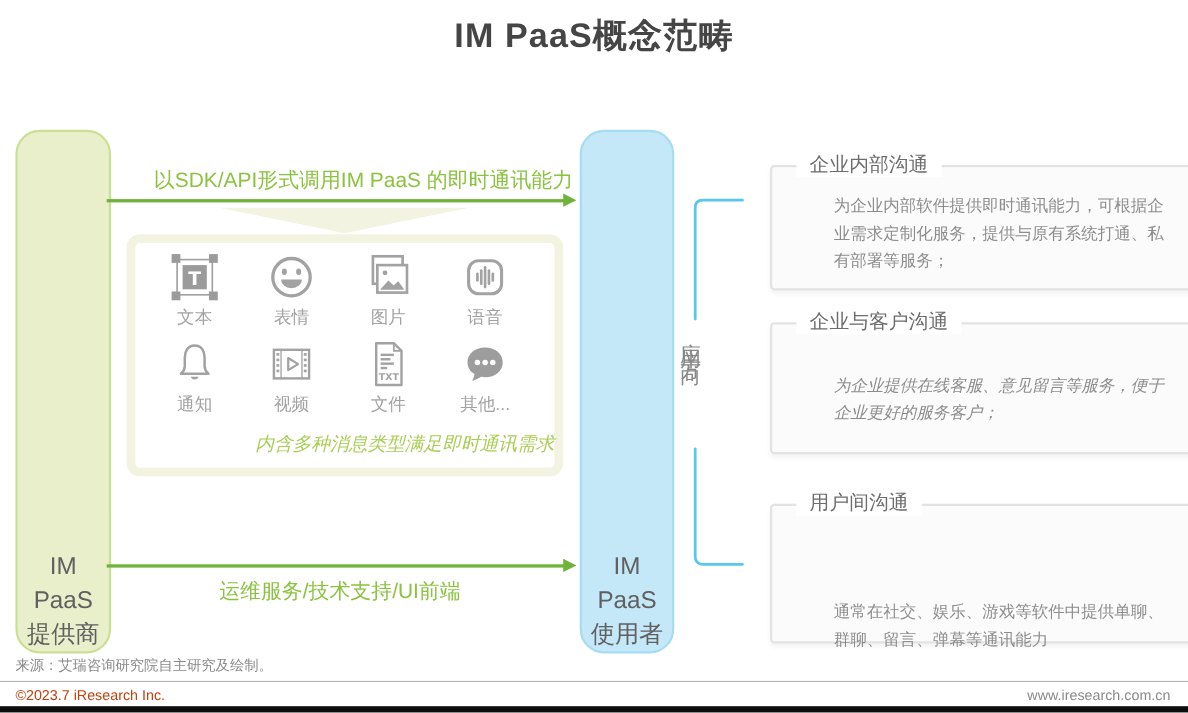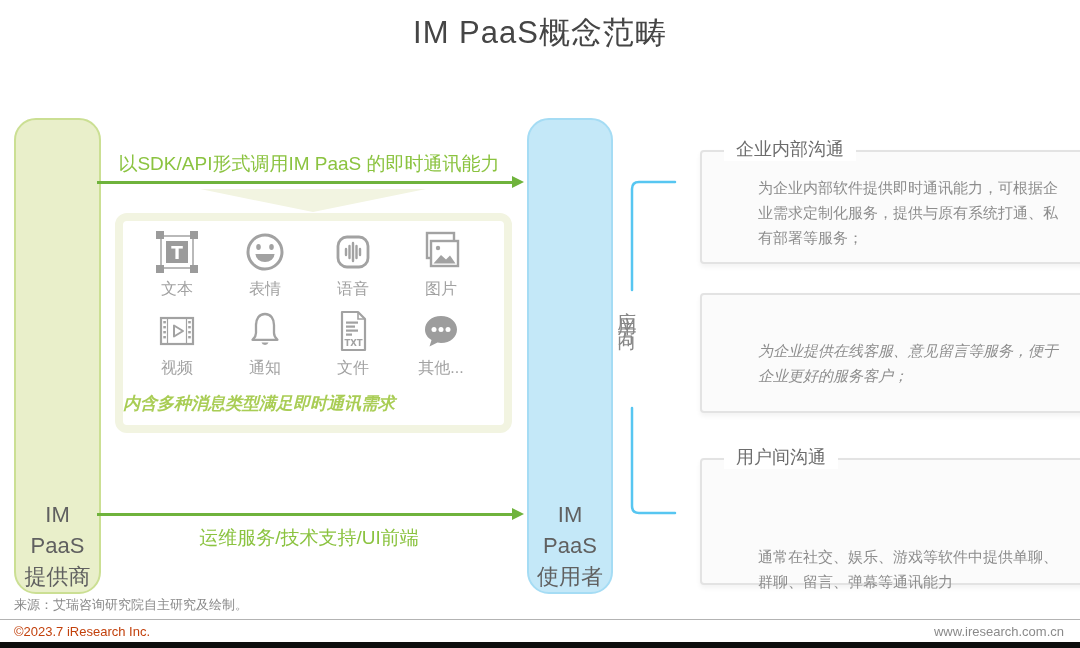--- a/index.html
+++ b/index.html
@@ -1,21 +1,21 @@
 <!DOCTYPE html>
 <html><head>
 <meta charset="utf-8">
 <style>
   html,body{margin:0;padding:0;background:#fff;}
   .stage{position:relative;width:1080px;height:648px;background:#fff;overflow:hidden;
          font-family:"Liberation Sans","DejaVu Sans",sans-serif;}
   .abs{position:absolute;}
 
   .page-title{left:0;top:12px;width:1080px;text-align:center;
-    font-size:31px;font-weight:normal;color:#454545;letter-spacing:1px;}
+    font-size:31px;font-weight:bold;color:#454545;letter-spacing:1px;}
 
   
   .pill{border-radius:22px;display:flex;align-items:flex-end;justify-content:center;}
   .pill-left{left:14px;top:118px;width:83px;height:472px;
     background:#e9efca;border:2px solid #cbdf93;}
   .pill-right{left:527px;top:118px;width:82px;height:472px;
     background:#c4e8f8;border:2px solid #a5dcf4;}
   .pill-label{white-space:pre-line;text-align:center;font-size:22px;line-height:31px;color:#606060;}
 
   
@@ -28,22 +28,22 @@
     clip-path:polygon(0 0,100% 0,50% 100%);}
 
   
   .msg-box{left:115px;top:213px;width:397px;height:220px;box-sizing:border-box;
     background:#fff;border:8px solid #f2f4e1;border-radius:12px;}
   .msg-row{display:flex;justify-content:flex-start;padding-left:10px;margin-top:7px;}
   .msg-cell{width:88px;display:flex;flex-direction:column;align-items:center;}
   .msg-icon{width:48px;height:48px;}
   .msg-icon svg{display:block;width:48px;height:48px;}
   .msg-label{margin-top:3px;font-size:16px;color:#a2a2a2;}
-  .msg-caption{margin-top:13px;text-align:left;font-size:17px;font-style:italic;
-    font-weight:bold;color:#a9cd55;}
+  .msg-caption{margin-top:13px;text-align:right;font-size:17px;font-style:italic;
+    font-weight:normal;color:#a9cd55;}
 
   
   .bracket-svg{left:625px;top:170px;}
   .bracket-label{left:614px;top:296px;writing-mode:vertical-rl;font-size:19px;
     letter-spacing:7px;color:#878787;}
 
   
   .app-box{left:700px;width:390px;box-sizing:border-box;background:#fbfbfb;
     border:2px solid #e3e3e3;border-radius:4px;box-shadow:0 3px 5px rgba(0,0,0,0.05);}
   .app-box-title{position:absolute;top:-15px;left:22px;background:#fff;
@@ -69,21 +69,21 @@
 <div class="stage">
 
   <div class="abs page-title">IM PaaS概念范畴</div>
 
   <div class="abs pill pill-left">
     <div class="pill-label">IM
 PaaS
 提供商</div>
   </div>
 
-  <div class="abs arrow-label" style="left:97px;top:151px;">以SDK/API形式调用IM PaaS 的即时通讯能力</div>
+  <div class="abs arrow-label" style="left:97px;top:151px;text-align:right;">以SDK/API形式调用IM PaaS 的即时通讯能力</div>
   <div class="abs arrow-line" style="left:97px;top:181px;width:417px;"></div>
   <div class="abs arrow-head" style="left:512px;top:176px;"></div>
   <div class="abs chevron"></div>
 
   <div class="abs msg-box">
     <div class="msg-row">
       <div class="msg-cell">
         <span class="msg-icon">
           <svg viewBox="0 0 48 48">
             <rect x="8" y="8" width="32" height="32" fill="none" stroke="#a2a2a2" stroke-width="1.5"></rect>
@@ -100,49 +100,58 @@
       <div class="msg-cell">
         <span class="msg-icon">
           <svg viewBox="0 0 48 48">
             <circle cx="24" cy="24" r="17" fill="none" stroke="#a2a2a2" stroke-width="3"></circle>
             <ellipse cx="17.5" cy="19" rx="2.3" ry="3" fill="#a2a2a2"></ellipse>
             <ellipse cx="30.5" cy="19" rx="2.3" ry="3" fill="#a2a2a2"></ellipse>
             <path d="M14.5 26 A9.5 8 0 0 0 33.5 26 Z" fill="#a2a2a2"></path>
           </svg>
         </span>
         <span class="msg-label">表情</span>
+      </div>
+      <div class="msg-cell">
+        <span class="msg-icon">
+          <svg viewBox="0 0 48 48">
+            <rect x="10" y="5" width="27" height="25" fill="#ffffff" stroke="#a2a2a2" stroke-width="2.4"></rect>
+            <rect x="14" y="13" width="27" height="25" fill="#ffffff" stroke="#a2a2a2" stroke-width="2.4"></rect>
+            <circle cx="21" cy="20" r="2.2" fill="#a2a2a2"></circle>
+            <path d="M16.5 35.5 L24 27 L29 31.5 L33 27.5 L38.5 35.5 Z" fill="#a2a2a2"></path>
+          </svg>
+        </span>
+        <span class="msg-label">图片</span>
       </div>
       <div class="msg-cell">
         <span class="msg-icon">
           <svg viewBox="0 0 48 48">
             <rect x="9" y="9" width="30" height="30" rx="9" fill="none" stroke="#a2a2a2" stroke-width="2.8"></rect>
             <g stroke="#a2a2a2" stroke-width="2.4" stroke-linecap="round">
               <line x1="17" y1="21" x2="17" y2="27"></line>
               <line x1="20.5" y1="18" x2="20.5" y2="30"></line>
               <line x1="24" y1="15" x2="24" y2="33"></line>
               <line x1="27.5" y1="18" x2="27.5" y2="30"></line>
               <line x1="31" y1="21" x2="31" y2="27"></line>
             </g>
           </svg>
         </span>
         <span class="msg-label">语音</span>
       </div>
-      <div class="msg-cell">
-        <span class="msg-icon">
-          <svg viewBox="0 0 48 48">
-            <rect x="10" y="5" width="27" height="25" fill="#ffffff" stroke="#a2a2a2" stroke-width="2.4"></rect>
-            <rect x="14" y="13" width="27" height="25" fill="#ffffff" stroke="#a2a2a2" stroke-width="2.4"></rect>
-            <circle cx="21" cy="20" r="2.2" fill="#a2a2a2"></circle>
-            <path d="M16.5 35.5 L24 27 L29 31.5 L33 27.5 L38.5 35.5 Z" fill="#a2a2a2"></path>
-          </svg>
-        </span>
-        <span class="msg-label">图片</span>
-      </div>
     </div>
     <div class="msg-row">
+      <div class="msg-cell">
+        <span class="msg-icon">
+          <svg viewBox="0 0 48 48">
+            <path d="M24 7 C18 7 15 12 15 18 V26 C15 29 13.5 31 11.5 32.8 H36.5 C34.5 31 33 29 33 26 V18 C33 12 30 7 24 7 Z" fill="none" stroke="#a2a2a2" stroke-width="2.3" stroke-linejoin="round"></path>
+            <path d="M20.5 35.5 A3.6 3.2 0 0 0 27.5 35.5 Z" fill="#a2a2a2"></path>
+          </svg>
+        </span>
+        <span class="msg-label">通知</span>
+      </div>
       <div class="msg-cell">
         <span class="msg-icon">
           <svg viewBox="0 0 48 48">
             <rect x="8" y="11" width="32" height="26" fill="none" stroke="#a2a2a2" stroke-width="2.2"></rect>
             <line x1="14.5" y1="11" x2="14.5" y2="37" stroke="#a2a2a2" stroke-width="1.2"></line>
             <line x1="33.5" y1="11" x2="33.5" y2="37" stroke="#a2a2a2" stroke-width="1.2"></line>
             <g fill="#a2a2a2">
               <rect x="10.3" y="14" width="2.6" height="2.4"></rect>
                 <rect x="10.3" y="19" width="2.6" height="2.4"></rect>
               <rect x="10.3" y="24" width="2.6" height="2.4"></rect>
@@ -153,29 +162,20 @@
                 <rect x="35.2" y="29" width="2.6" height="2.4"></rect>
             </g>
             <path d="M21 18.5 V29.5 L30 24 Z" fill="none" stroke="#a2a2a2" stroke-width="2" stroke-linejoin="round"></path>
           </svg>
         </span>
         <span class="msg-label">视频</span>
       </div>
       <div class="msg-cell">
         <span class="msg-icon">
           <svg viewBox="0 0 48 48">
-            <path d="M24 7 C18 7 15 12 15 18 V26 C15 29 13.5 31 11.5 32.8 H36.5 C34.5 31 33 29 33 26 V18 C33 12 30 7 24 7 Z" fill="none" stroke="#a2a2a2" stroke-width="2.3" stroke-linejoin="round"></path>
-            <path d="M20.5 35.5 A3.6 3.2 0 0 0 27.5 35.5 Z" fill="#a2a2a2"></path>
-          </svg>
-        </span>
-        <span class="msg-label">通知</span>
-      </div>
-      <div class="msg-cell">
-        <span class="msg-icon">
-          <svg viewBox="0 0 48 48">
             <path d="M13 5 H29 L36 12 V43 H13 Z" fill="#ffffff" stroke="#a2a2a2" stroke-width="2.2" stroke-linejoin="round"></path>
             <path d="M29 5 V12 H36" fill="none" stroke="#a2a2a2" stroke-width="1.6"></path>
             <g fill="#a2a2a2">
               <rect x="17" y="14.5" width="12" height="2.2"></rect>
               <rect x="17" y="18.5" width="9" height="2.2"></rect>
               <rect x="17" y="22.5" width="12" height="2.2"></rect>
               <rect x="17" y="26.5" width="6" height="2.2"></rect>
             </g>
             <text x="24.5" y="38.5" font-size="8.5" font-weight="bold" fill="#a2a2a2" text-anchor="middle" font-family="DejaVu Sans, sans-serif">TXT</text>
           </svg>
@@ -210,20 +210,21 @@
   <svg class="abs bracket-svg" width="55" height="355">
     <path d="M50 12 H14 Q7 12 7 19 V120 M7 238 V336 Q7 343 14 343 H50" fill="none" stroke="#57c6f1" stroke-width="2.5" stroke-linecap="round"></path>
   </svg>
   <div class="abs bracket-label">应用方向</div>
 
   <div class="abs app-box app-box-1">
     <div class="app-box-title">企业内部沟通</div>
     <div class="app-box-body">为企业内部软件提供即时通讯能力，可根据企业需求定制化服务，提供与原有系统打通、私有部署等服务；</div>
   </div>
   <div class="abs app-box app-box-2">
+    <div class="app-box-title">企业与客户沟通</div>
     <div class="app-box-body">为企业提供在线客服、意见留言等服务，便于企业更好的服务客户；</div>
   </div>
   <div class="abs app-box app-box-3">
     <div class="app-box-title">用户间沟通</div>
     <div class="app-box-body">通常在社交、娱乐、游戏等软件中提供单聊、群聊、留言、弹幕等通讯能力</div>
   </div>
 
   <div class="abs footer-source">来源：艾瑞咨询研究院自主研究及绘制。</div>
   <div class="abs footer-divider"></div>
   <div class="abs footer-copyright">©2023.7 iResearch Inc.</div>

